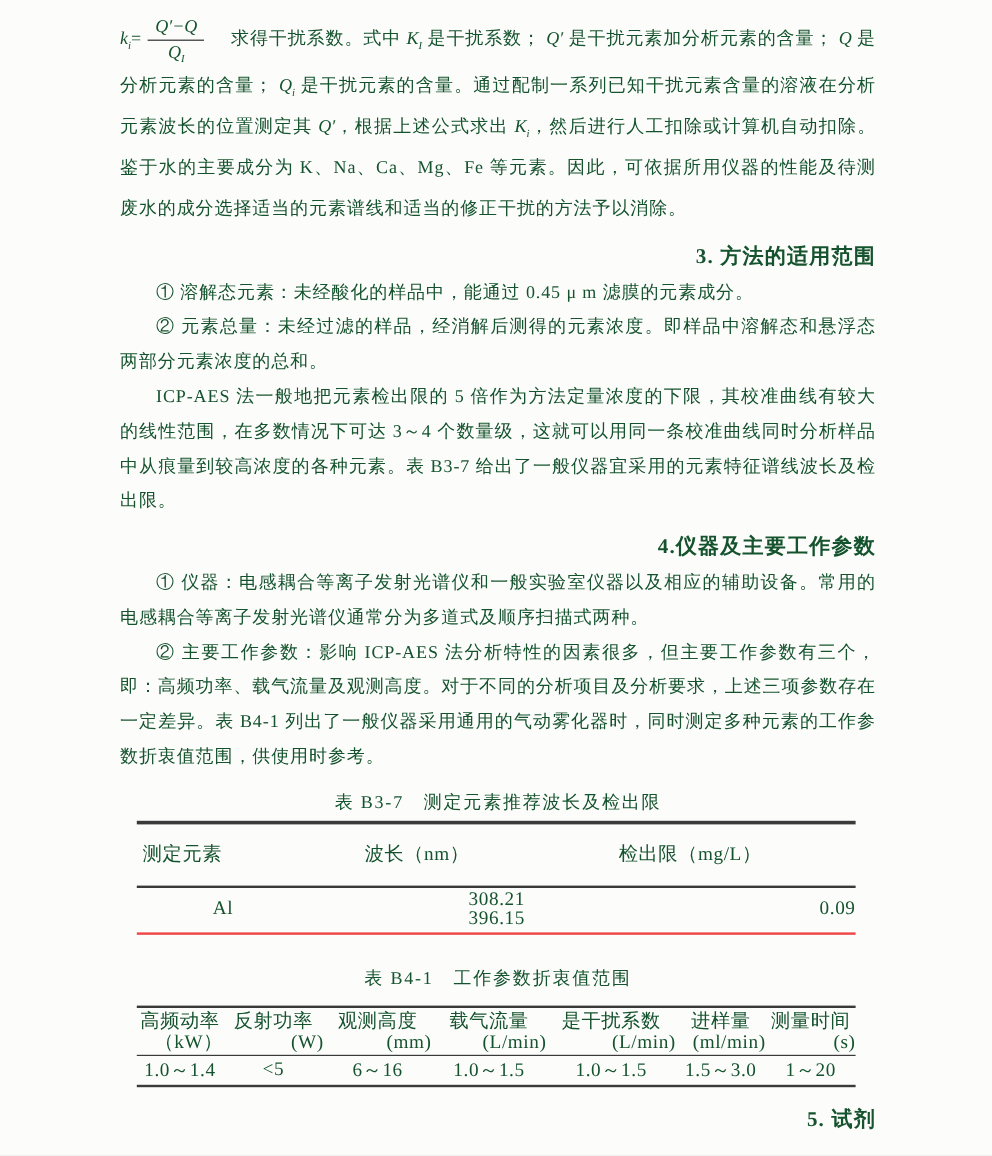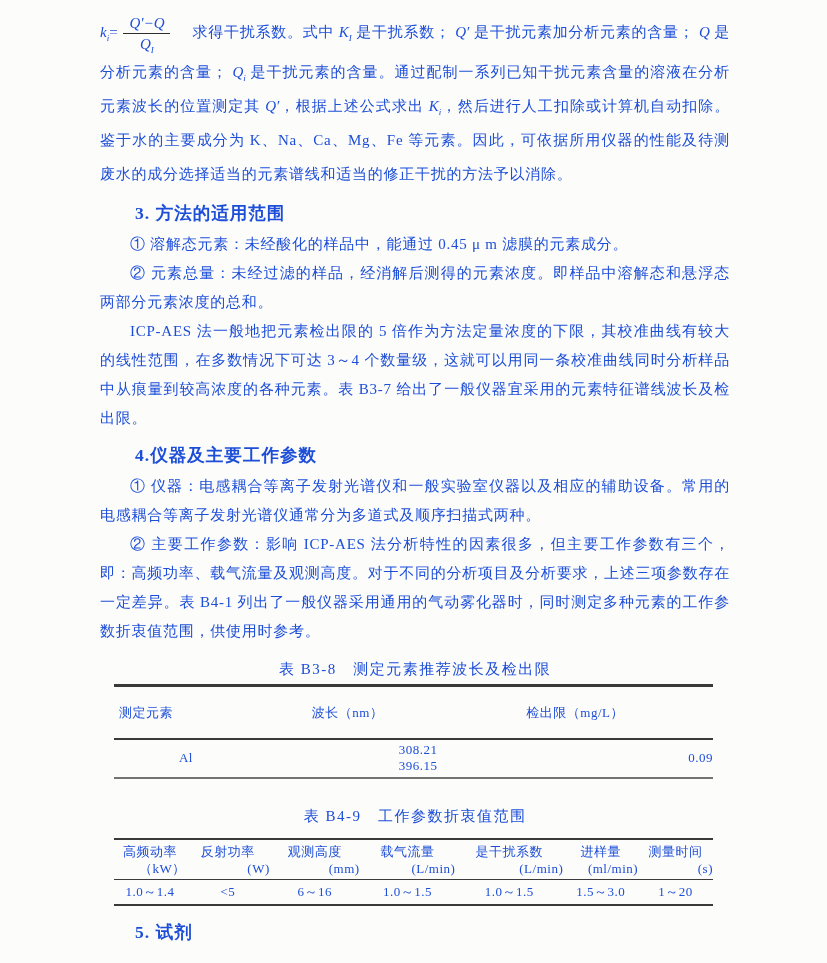--- a/index.html
+++ b/index.html
@@ -1,21 +1,21 @@
 <!DOCTYPE html>
 <html lang="zh"><head>
 <meta charset="utf-8">
 <style>
   html,body{margin:0;padding:0;background:#e8e8e8;}
   .page{
     position:relative;
     width:827px;height:963px;
     margin:0 auto;
     background:#fcfcfb;
-    color:#1d4ed8;
+    color:#14532d;
     font-family:"Liberation Serif","DejaVu Serif",serif;
     font-size:15px;
     letter-spacing:0.75px;
     box-sizing:border-box;
     padding:12px 97px 0 100px;
     overflow:hidden;
   }
   .para{
     margin:0;
     line-height:29px;
@@ -24,20 +24,21 @@
     word-break:break-all;
   }
   .indent{text-indent:2em;}
   .pformula{line-height:34px;}
   .heading{
     margin:7px 0 2px 0;
     line-height:30px;
     font-weight:700;
     text-indent:2em;
     letter-spacing:1px;
+    text-align:right;
   }
   .mi{font-style:italic;font-family:"Liberation Serif","DejaVu Serif",serif;letter-spacing:0;}
   sub{font-size:9px;line-height:0;font-style:italic;letter-spacing:0;}
   .frac{
     display:inline-flex;
     flex-direction:column;
     vertical-align:middle;
     text-align:center;
     margin:2px 22px 2px 5px;
     line-height:1.2;
@@ -48,32 +49,32 @@
   
   .tcap{
     display:block;
     text-align:center;
     margin:13px 0 5px 0;
     line-height:20px;
     letter-spacing:1.5px;
   }
   .tcap.b4{margin-top:27px;}
   
-  .tbl{margin-left:14px;width:599px;font-size:13px;letter-spacing:0.5px;}
+  .tbl{margin-left:14px;width:599px;font-size:16px;letter-spacing:0.5px;}
   .t3-head{
     display:grid;grid-template-columns:24% 30% 46%;
     border-top:3px solid #3a3a3a;
     border-bottom:2px solid #3a3a3a;
     height:51px;align-items:center;
   }
   .t3-head .c1{text-align:left;padding-left:5px;}
   .t3-head .c2,.t3-head .c3{text-align:center;}
   .t3-body{
     display:grid;grid-template-columns:24% 30% 46%;
-    border-bottom:2px solid #737373;
+    border-bottom:2px solid #ef4444;
     padding:2px 0 3px 0;
     align-items:center;
   }
   .t3-body .c1{text-align:center;}
   .stack div{text-align:right;line-height:16px;}
   
   .t4-head{
     display:grid;grid-template-columns:12% 14% 15% 16% 18% 12.5% 12.5%;
     border-top:2.5px solid #3a3a3a;
     border-bottom:1.5px solid #3a3a3a;
@@ -101,40 +102,40 @@
 
   <h3 class="heading">3. 方法的适用范围</h3>
   <p class="para indent">① 溶解态元素：未经酸化的样品中，能通过 0.45 μ m 滤膜的元素成分。</p>
   <p class="para indent">② 元素总量：未经过滤的样品，经消解后测得的元素浓度。即样品中溶解态和悬浮态两部分元素浓度的总和。</p>
   <p class="para indent">ICP-AES 法一般地把元素检出限的 5 倍作为方法定量浓度的下限，其校准曲线有较大的线性范围，在多数情况下可达 3～4 个数量级，这就可以用同一条校准曲线同时分析样品中从痕量到较高浓度的各种元素。表 B3-7 给出了一般仪器宜采用的元素特征谱线波长及检出限。</p>
 
   <h3 class="heading">4.仪器及主要工作参数</h3>
   <p class="para indent">① 仪器：电感耦合等离子发射光谱仪和一般实验室仪器以及相应的辅助设备。常用的电感耦合等离子发射光谱仪通常分为多道式及顺序扫描式两种。</p>
   <p class="para indent">② 主要工作参数：影响 ICP-AES 法分析特性的因素很多，但主要工作参数有三个，即：高频功率、载气流量及观测高度。对于不同的分析项目及分析要求，上述三项参数存在一定差异。表 B4-1 列出了一般仪器采用通用的气动雾化器时，同时测定多种元素的工作参数折衷值范围，供使用时参考。</p>
 
-  <span class="tcap">表 B3-8　测定元素推荐波长及检出限</span>
+  <span class="tcap">表 B3-7　测定元素推荐波长及检出限</span>
   <div class="tbl">
     <div class="t3-head">
       <div class="c1">测定元素</div>
       <div class="c2">波长（nm）</div>
       <div class="c3">检出限（mg/L）</div>
     </div>
     <div class="t3-body">
       <div class="c1">Al</div>
       <div class="c2 stack">
         <div>308.21</div>
         <div>396.15</div>
       </div>
       <div class="c3 stack">
         <div>0.09</div>
       </div>
     </div>
   </div>
 
-  <span class="tcap b4">表 B4-9　工作参数折衷值范围</span>
+  <span class="tcap b4">表 B4-1　工作参数折衷值范围</span>
   <div class="tbl">
     <div class="t4-head">
       <div class="hc">
         <div class="lab">高频动率</div>
         <div class="unit">（kW）</div>
       </div>
       <div class="hc">
         <div class="lab">反射功率</div>
         <div class="unit">(W)</div>
       </div>

